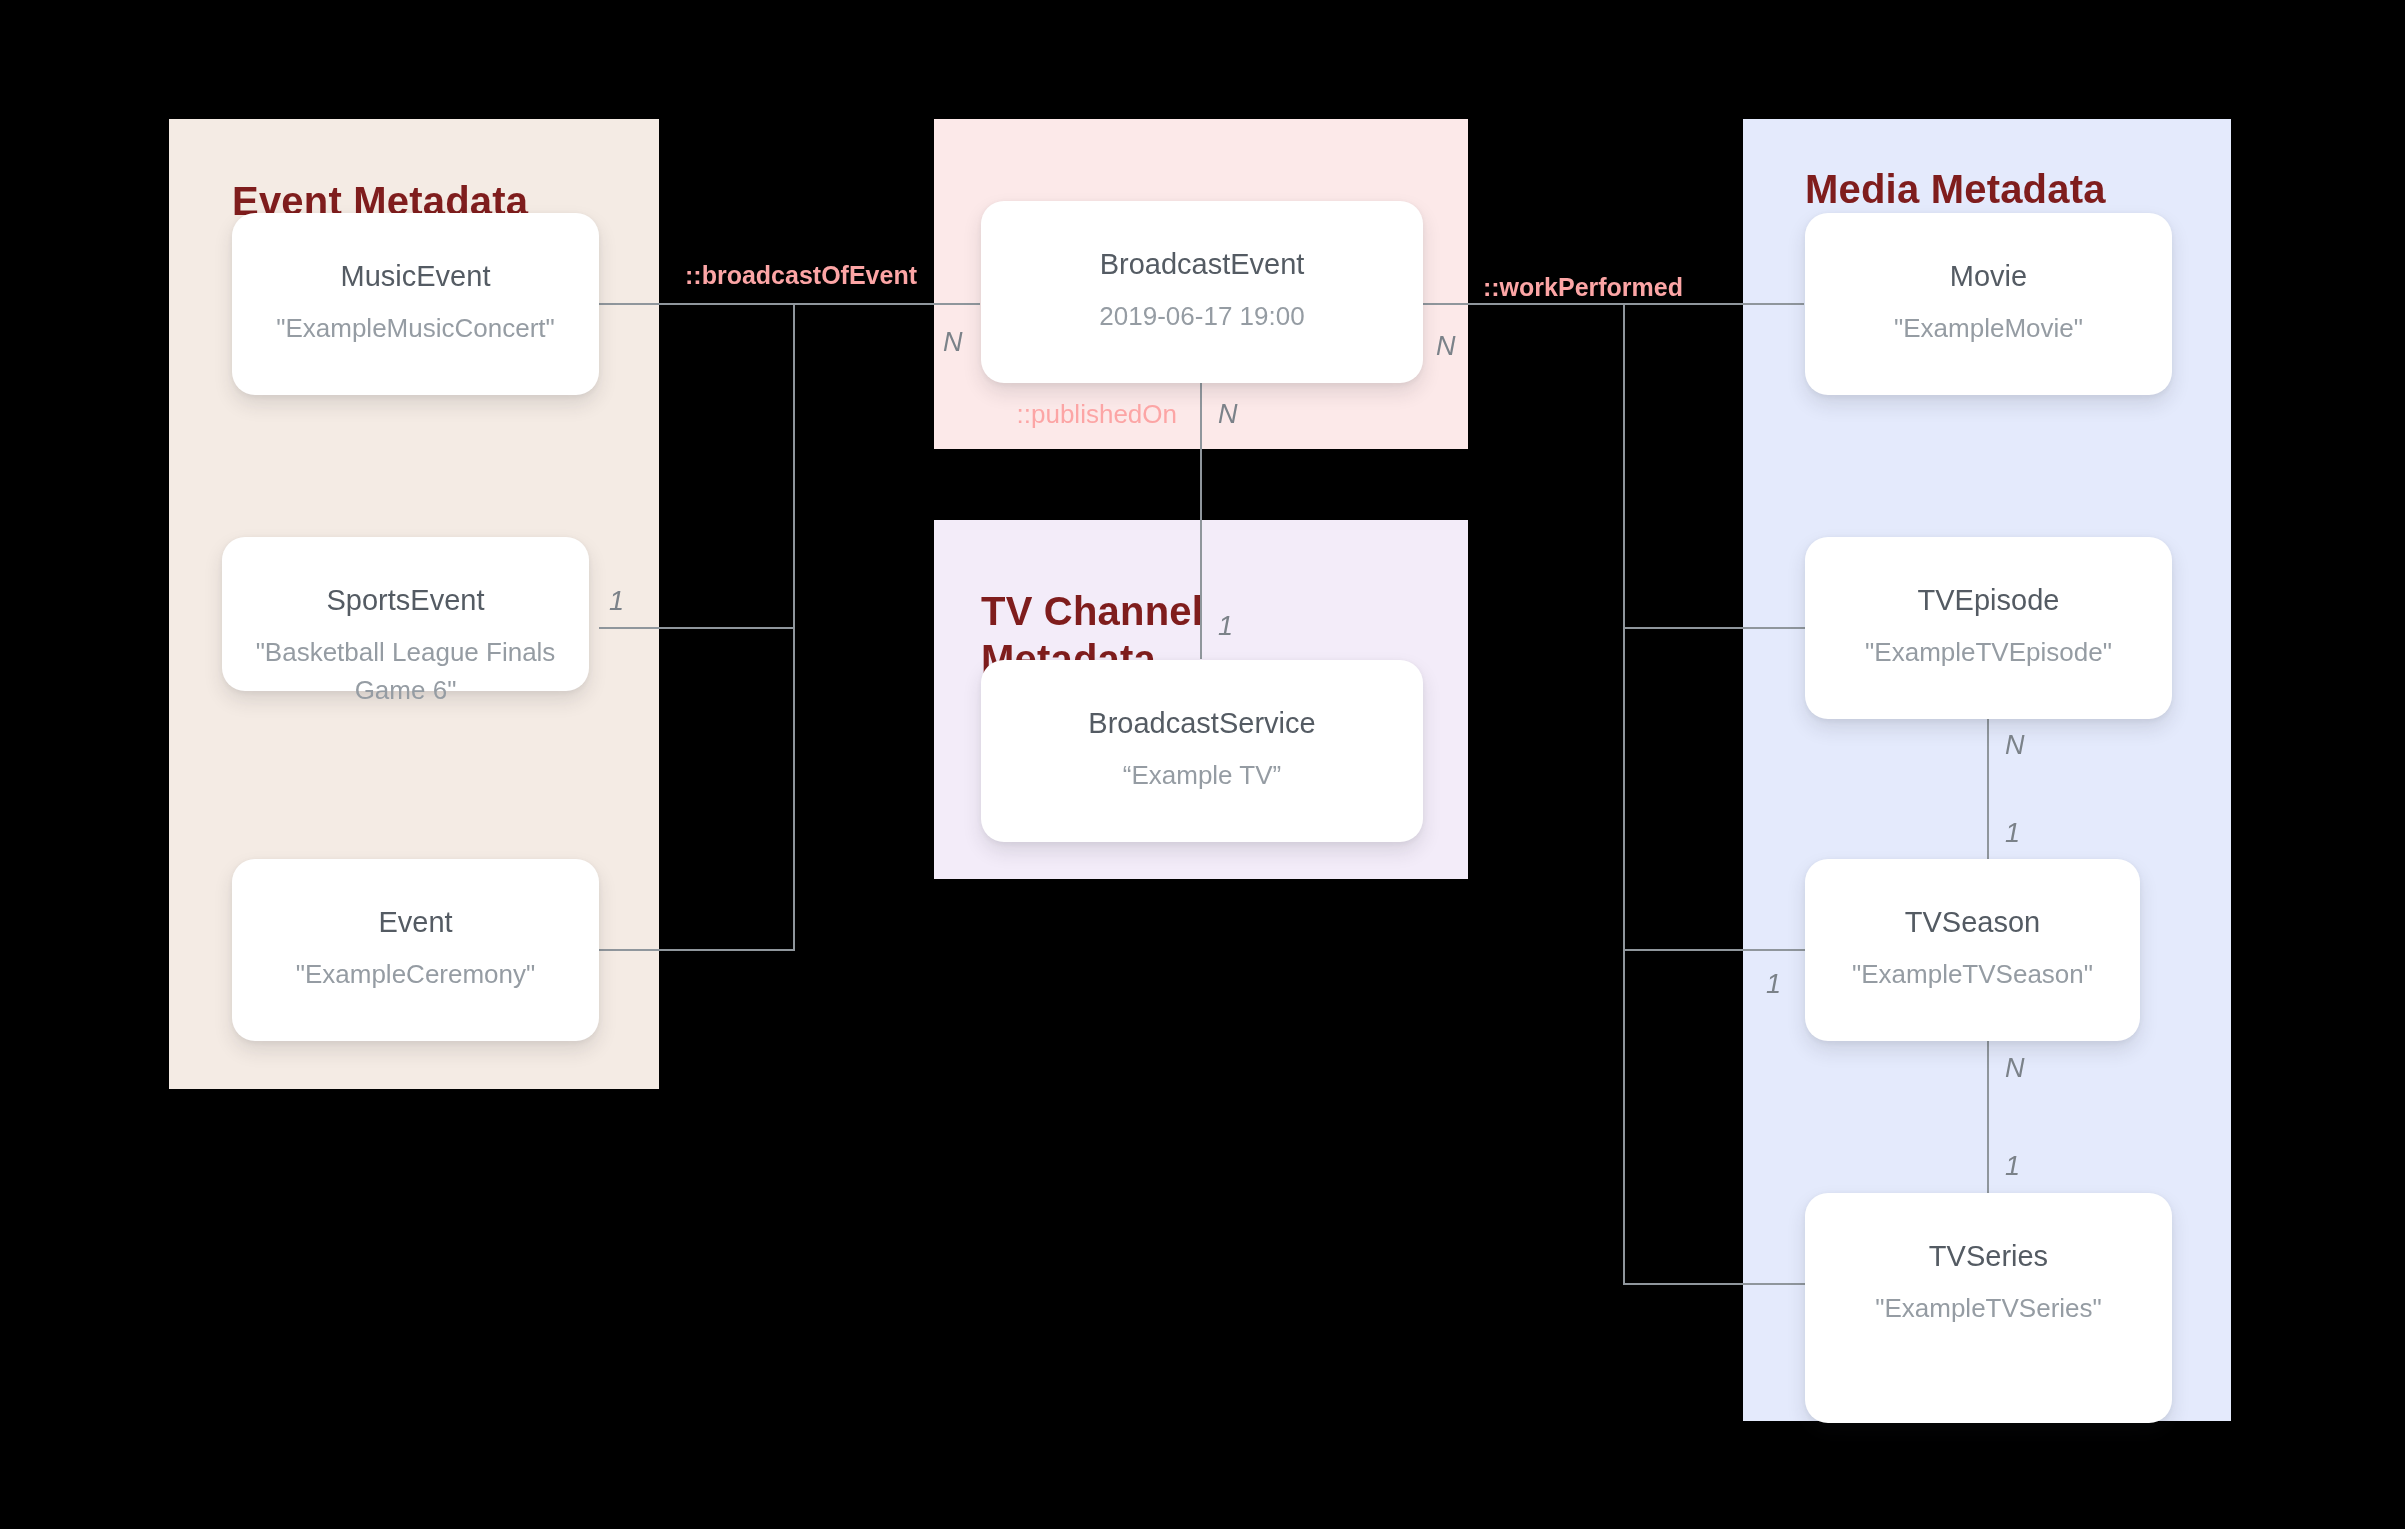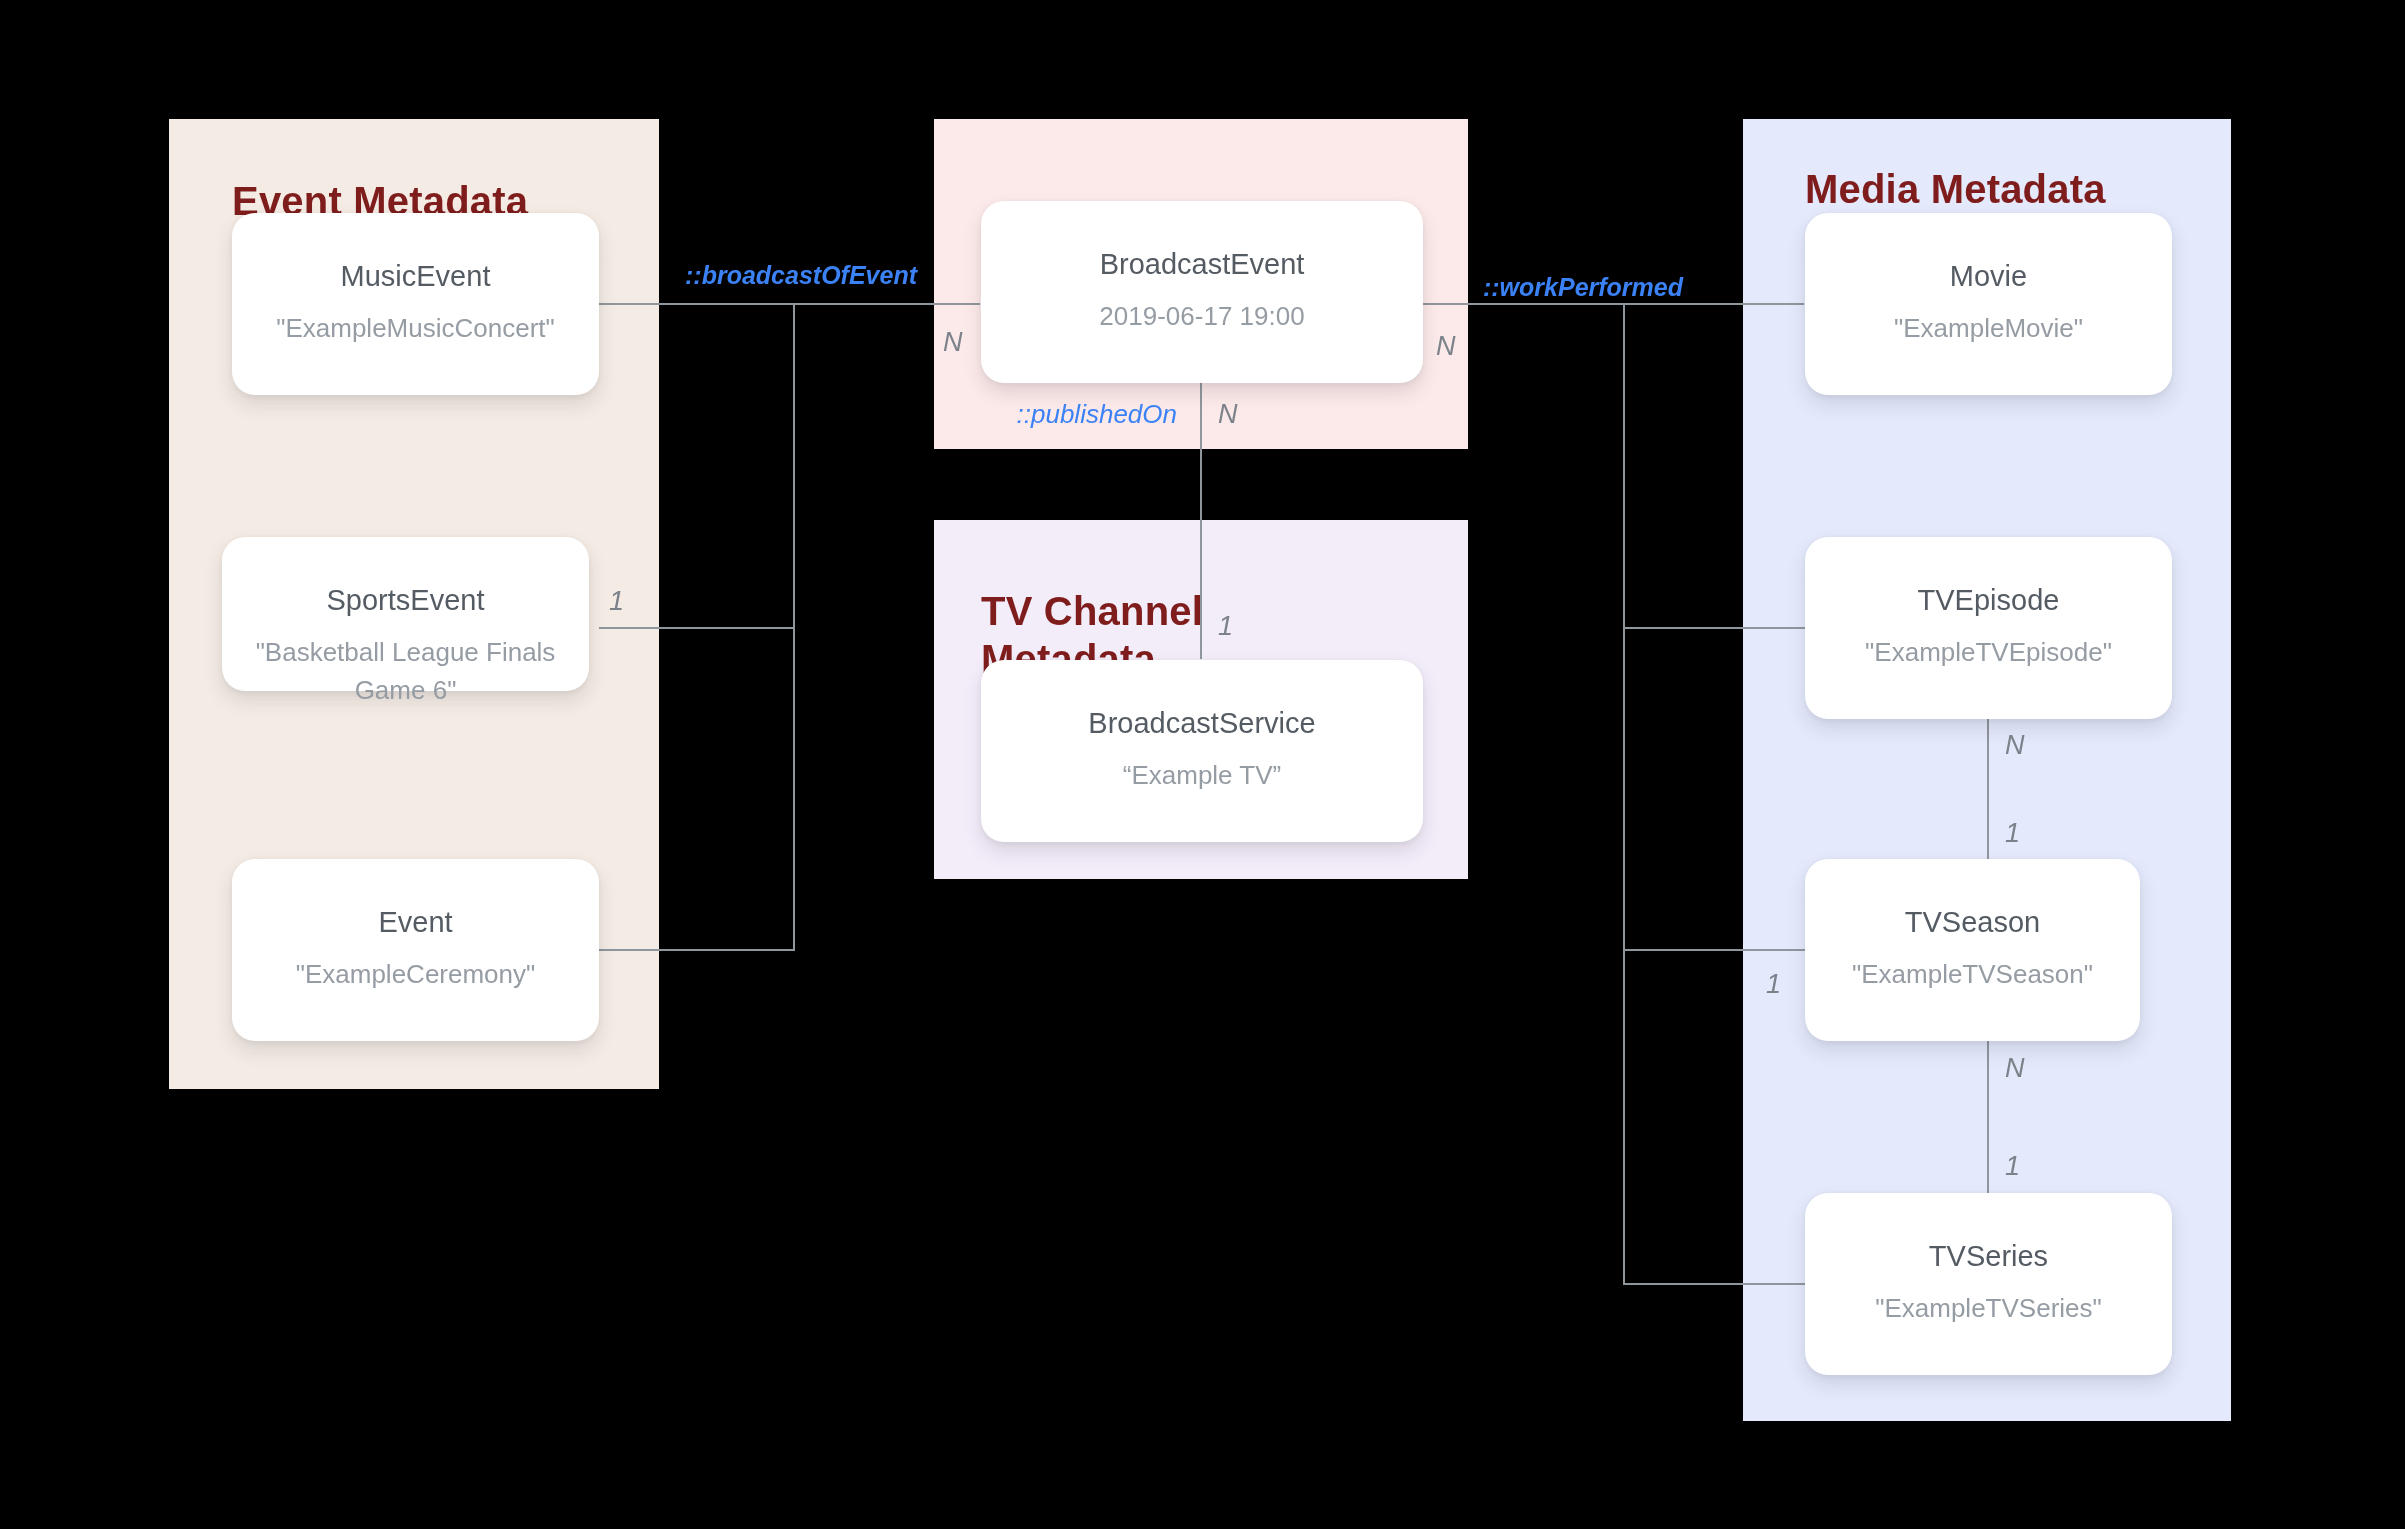--- a/index.html
+++ b/index.html
@@ -44,25 +44,25 @@
   .card-title{font-size:29px;line-height:46px;color:#545b63;}
   .card-value{font-size:26px;line-height:38px;color:#959ca3;margin-top:9.6px;padding:0 23px;}
   .c-music{left:232px;top:213px;width:367px;height:182px;}
   .c-sports{left:222px;top:537px;width:367px;height:154px;}
   .c-event{left:232px;top:859px;width:367px;height:182px;}
   .c-bevent{left:981px;top:201px;width:442px;height:182px;}
   .c-bservice{left:981px;top:660px;width:442px;height:182px;}
   .c-movie{left:1805px;top:213px;width:367px;height:182px;}
   .c-episode{left:1805px;top:537px;width:367px;height:182px;}
   .c-season{left:1805px;top:859px;width:335px;height:182px;}
-  .c-series{left:1805px;top:1193px;width:367px;height:182px;}
+  .c-series{left:1805px;top:1193px;width:367px;height:230px;}
   
   .rel-label{
-    position:absolute;z-index:4;font-size:25px;font-style:italic;font-weight:bold;
-    color:#3b82f6;text-align:center;line-height:34px;
+    position:absolute;z-index:4;font-size:25px;font-weight:bold;
+    color:#fca5a5;text-align:center;line-height:34px;
   }
   .rl-broadcast{left:610px;top:258px;width:382px;}
   .rl-work{left:1392px;top:270px;width:382px;}
   .rl-published{left:986px;top:397px;width:191px;text-align:right;font-weight:normal;font-size:26px;}
   .card-label{
     position:absolute;z-index:4;font-size:27px;font-style:italic;color:#7b8289;line-height:34px;
   }
   .cl-n-left{left:943px;top:325px;}
   .cl-n-right{left:1436px;top:329px;}
   .cl-n-pub{left:1218px;top:397px;}

